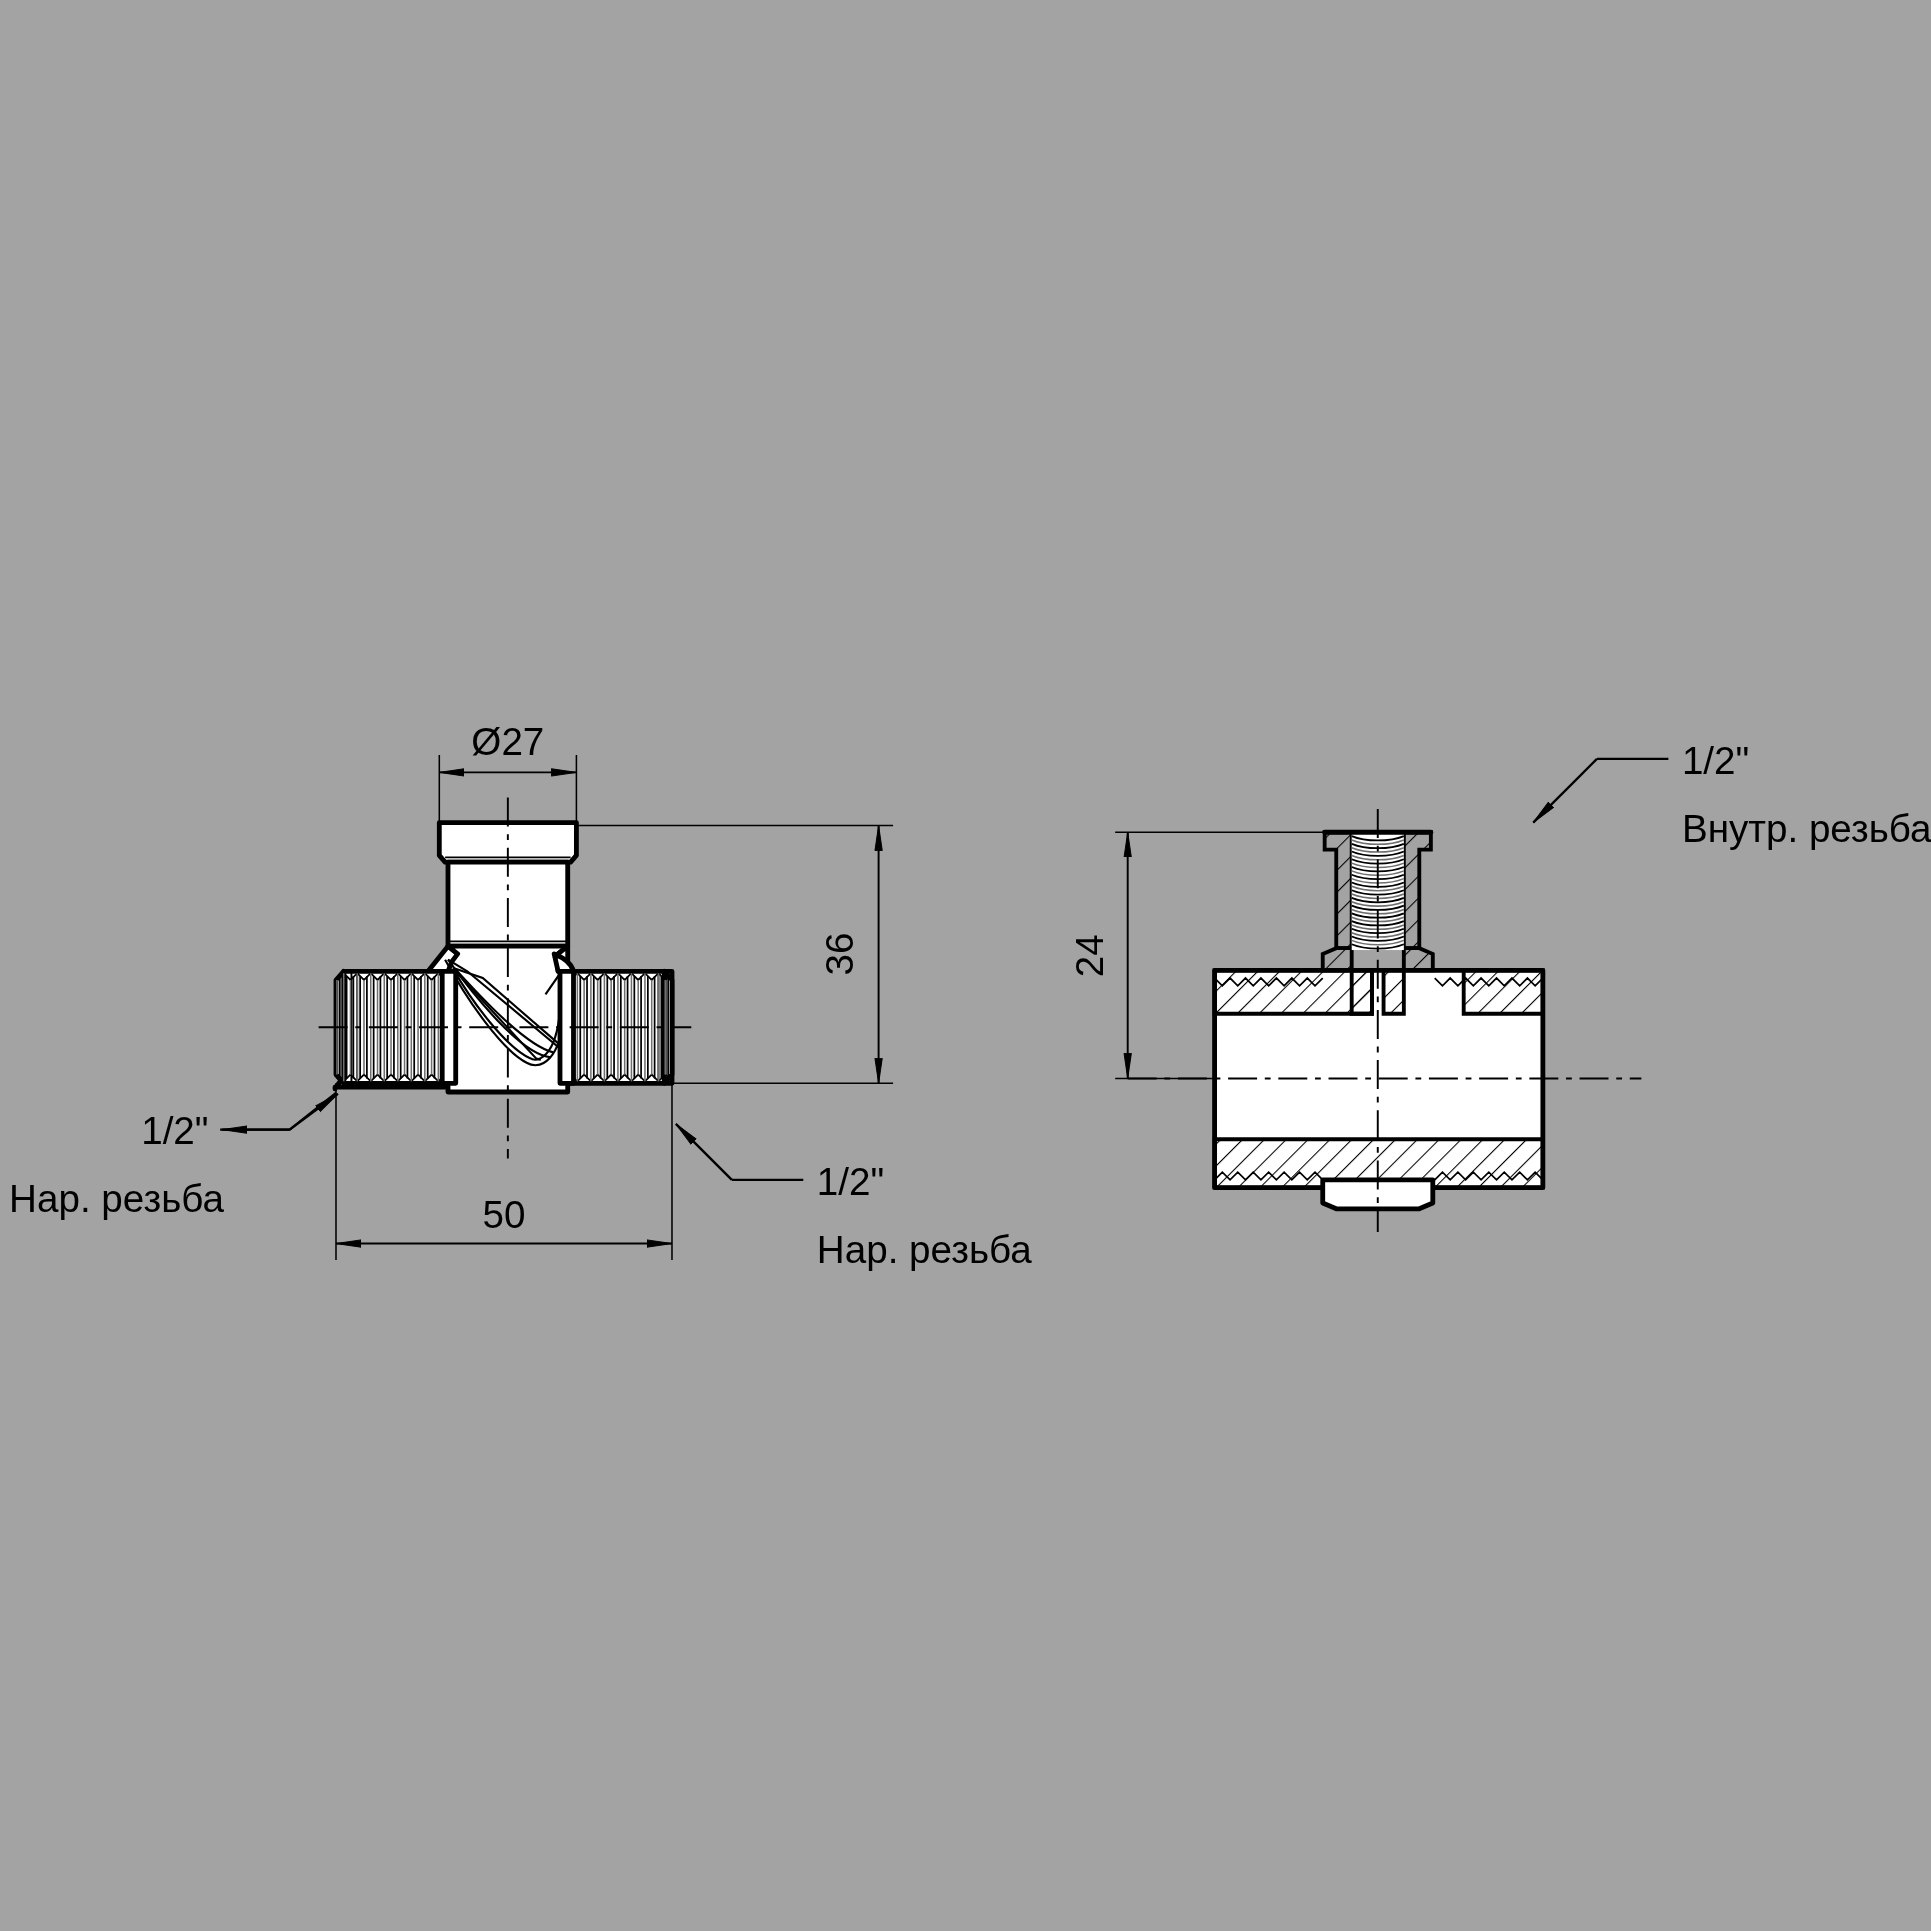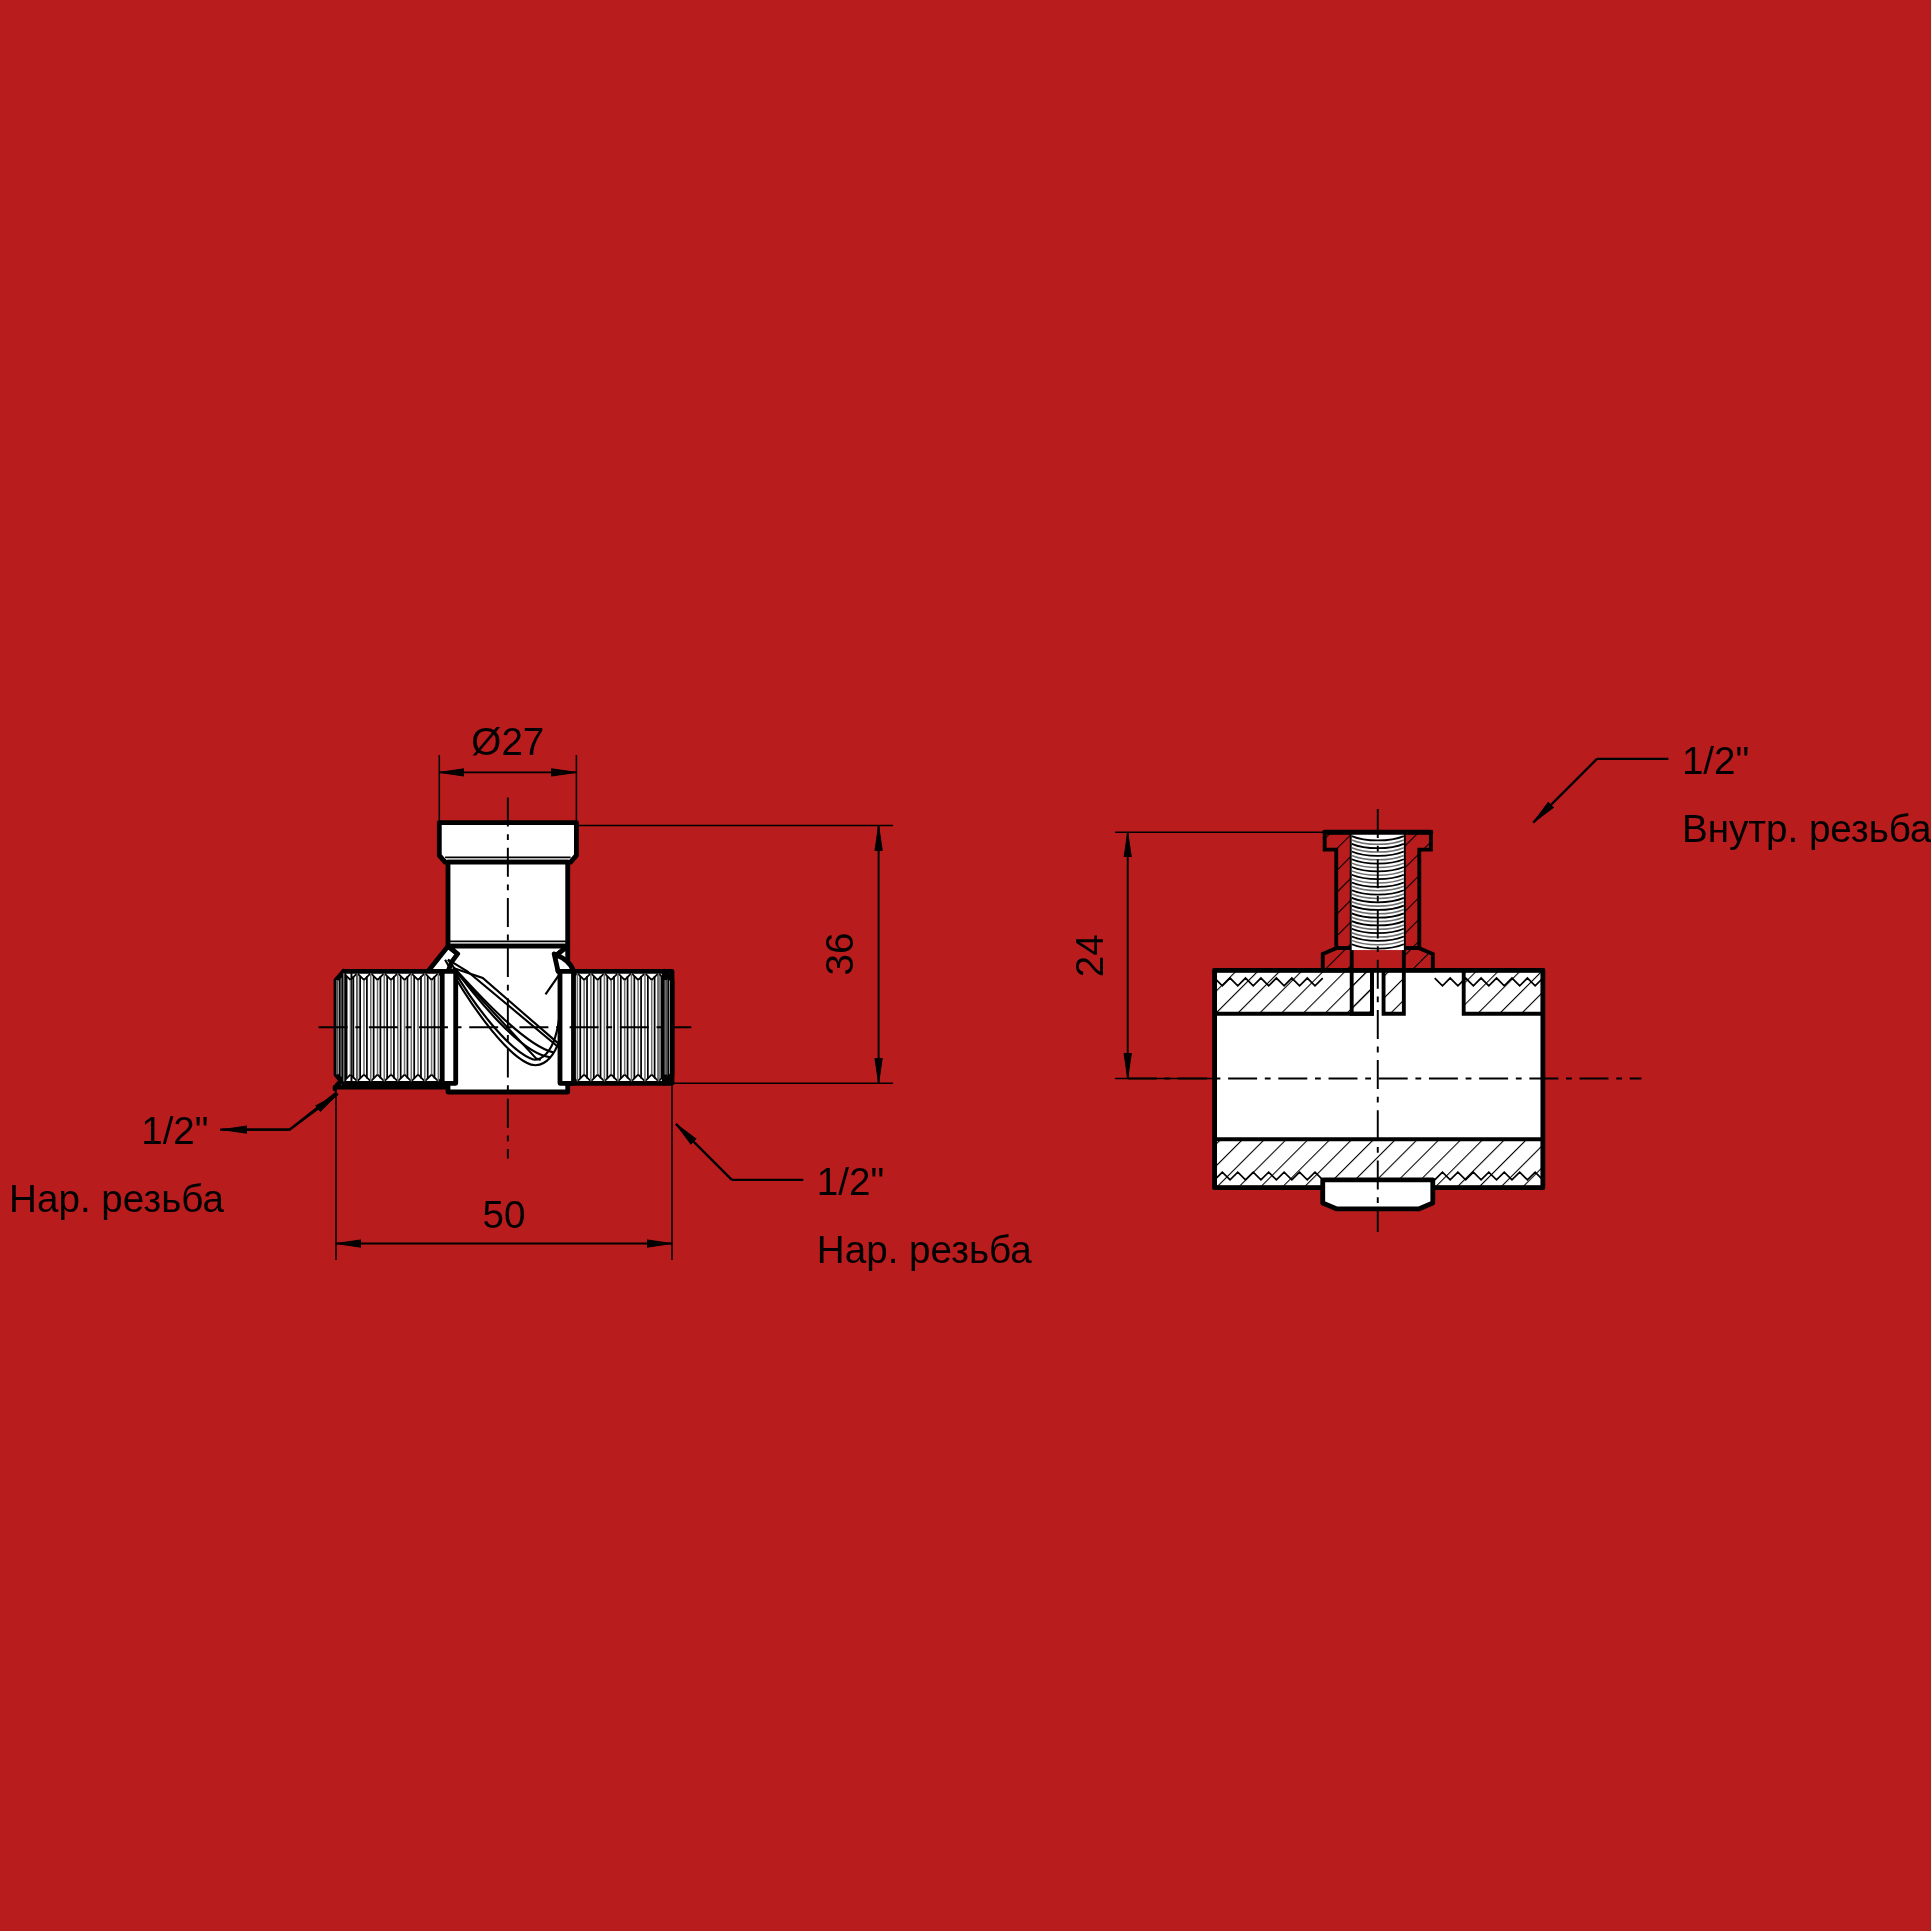--- a/index.html
+++ b/index.html
@@ -1,18 +1,18 @@
 <!DOCTYPE html>
 <html><head>
 <meta charset="utf-8">
 <title>Tee Fitting Technical Drawing</title>
 <style>
   html,body{margin:0;padding:0;background:#ffffff;}
   body{width:1931px;height:1931px;overflow:hidden;font-family:"Liberation Sans",sans-serif;}
-  #sheet{position:relative;width:1931px;height:1931px;background:#b91c1c;}
+  #sheet{position:relative;width:1931px;height:1931px;background:#a3a3a3;}
   svg{display:block;}
   .dimtext{font-family:"Liberation Sans",sans-serif;font-size:40px;fill:#000000;}
   .lbl{font-family:"Liberation Sans",sans-serif;font-size:40px;fill:#000000;}
   .outline{fill:#ffffff;stroke:#000000;stroke-width:5;stroke-linejoin:round;stroke-linecap:round;}
   .outline-thin{fill:none;stroke:#000000;stroke-width:2;}
   .inner{fill:none;stroke:#000000;stroke-width:2.2;}
   .dimline{stroke:#000000;stroke-width:2;fill:none;}
   .extline{stroke:#000000;stroke-width:1.6;fill:none;}
   .centerline{stroke:#000000;stroke-width:2;fill:none;stroke-dasharray:30 8 6 8;}
   .thread{stroke:#000000;stroke-width:1.8;fill:none;}

